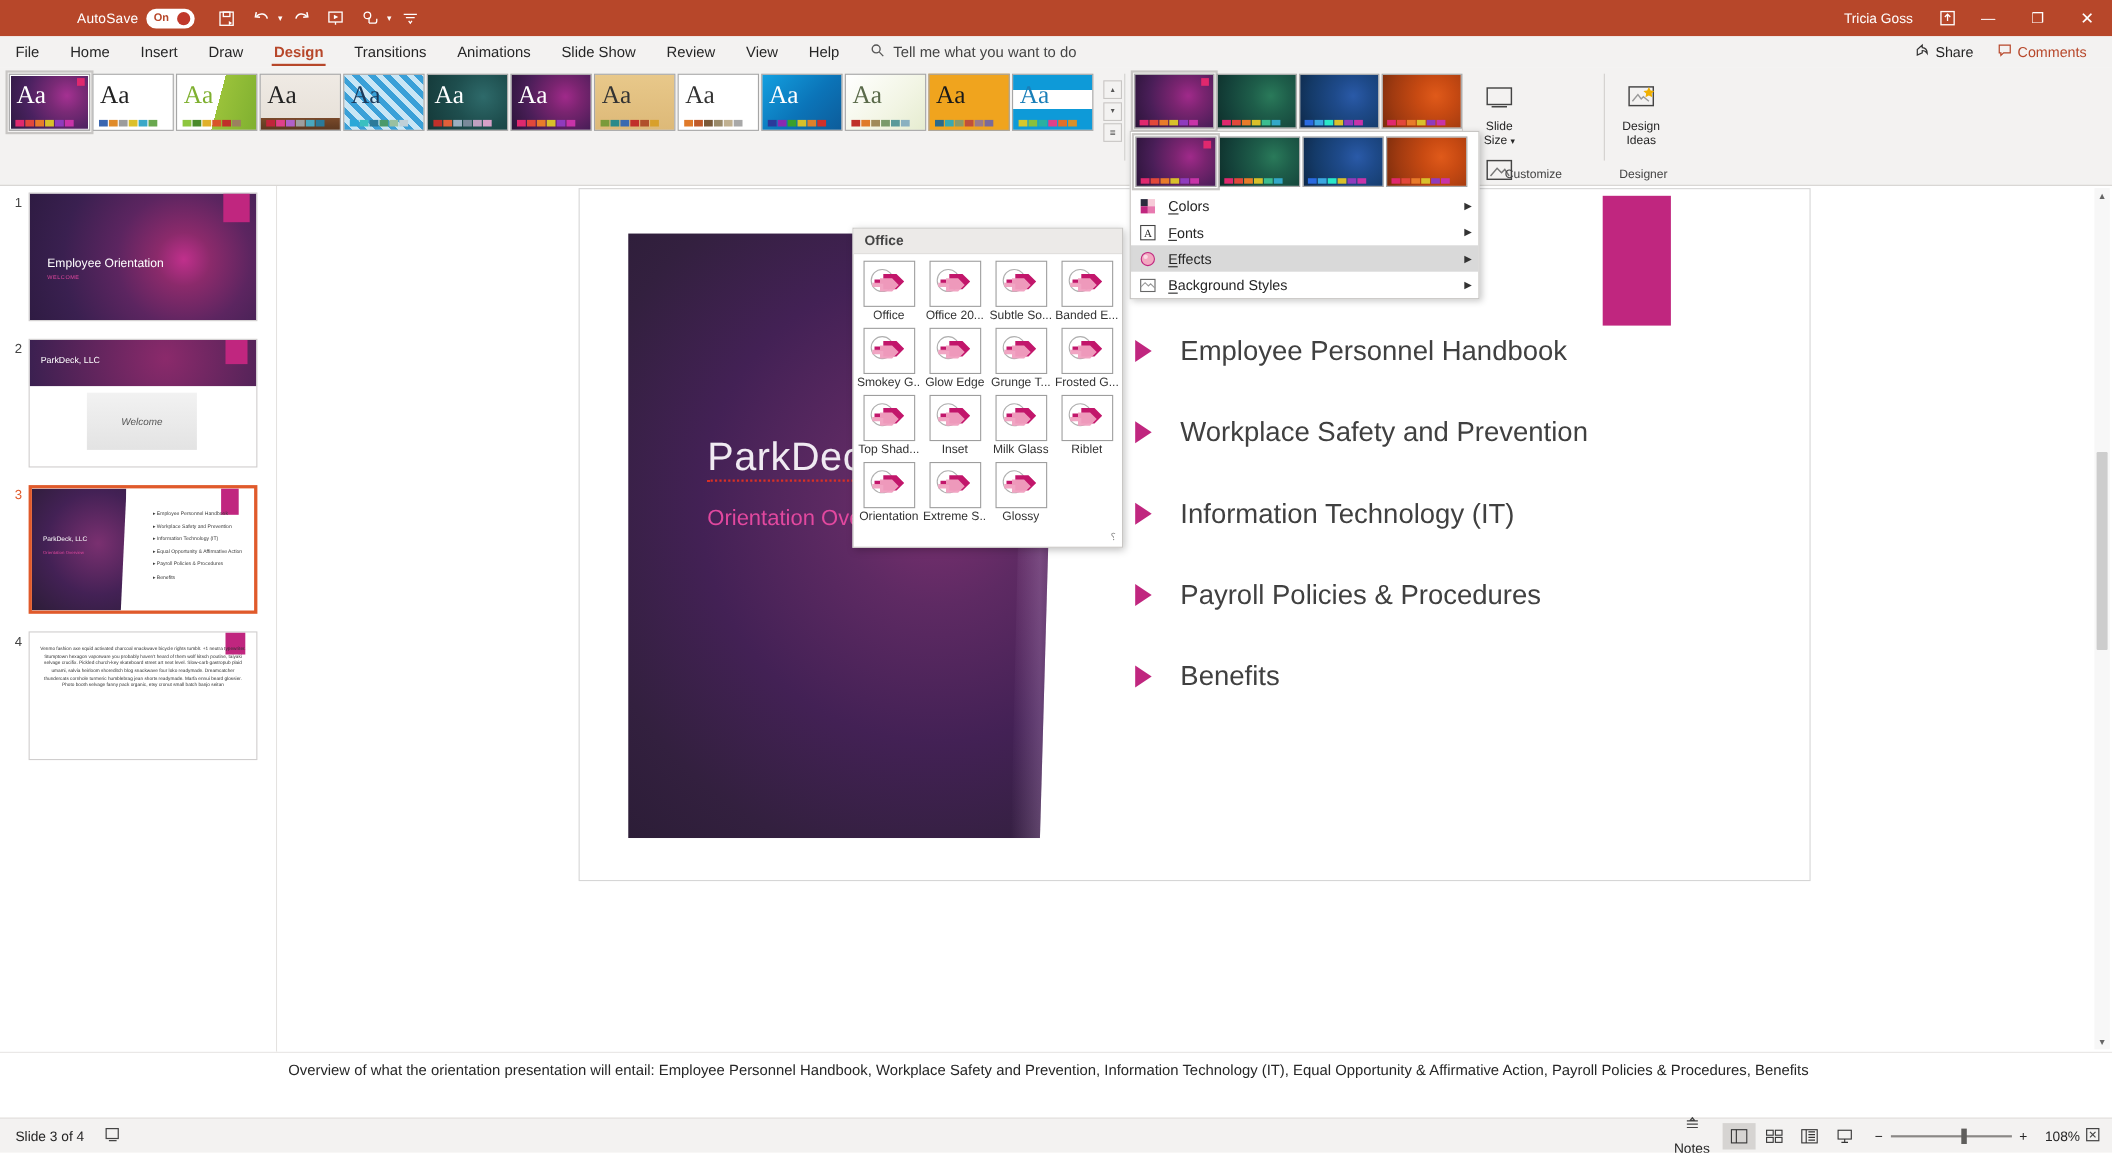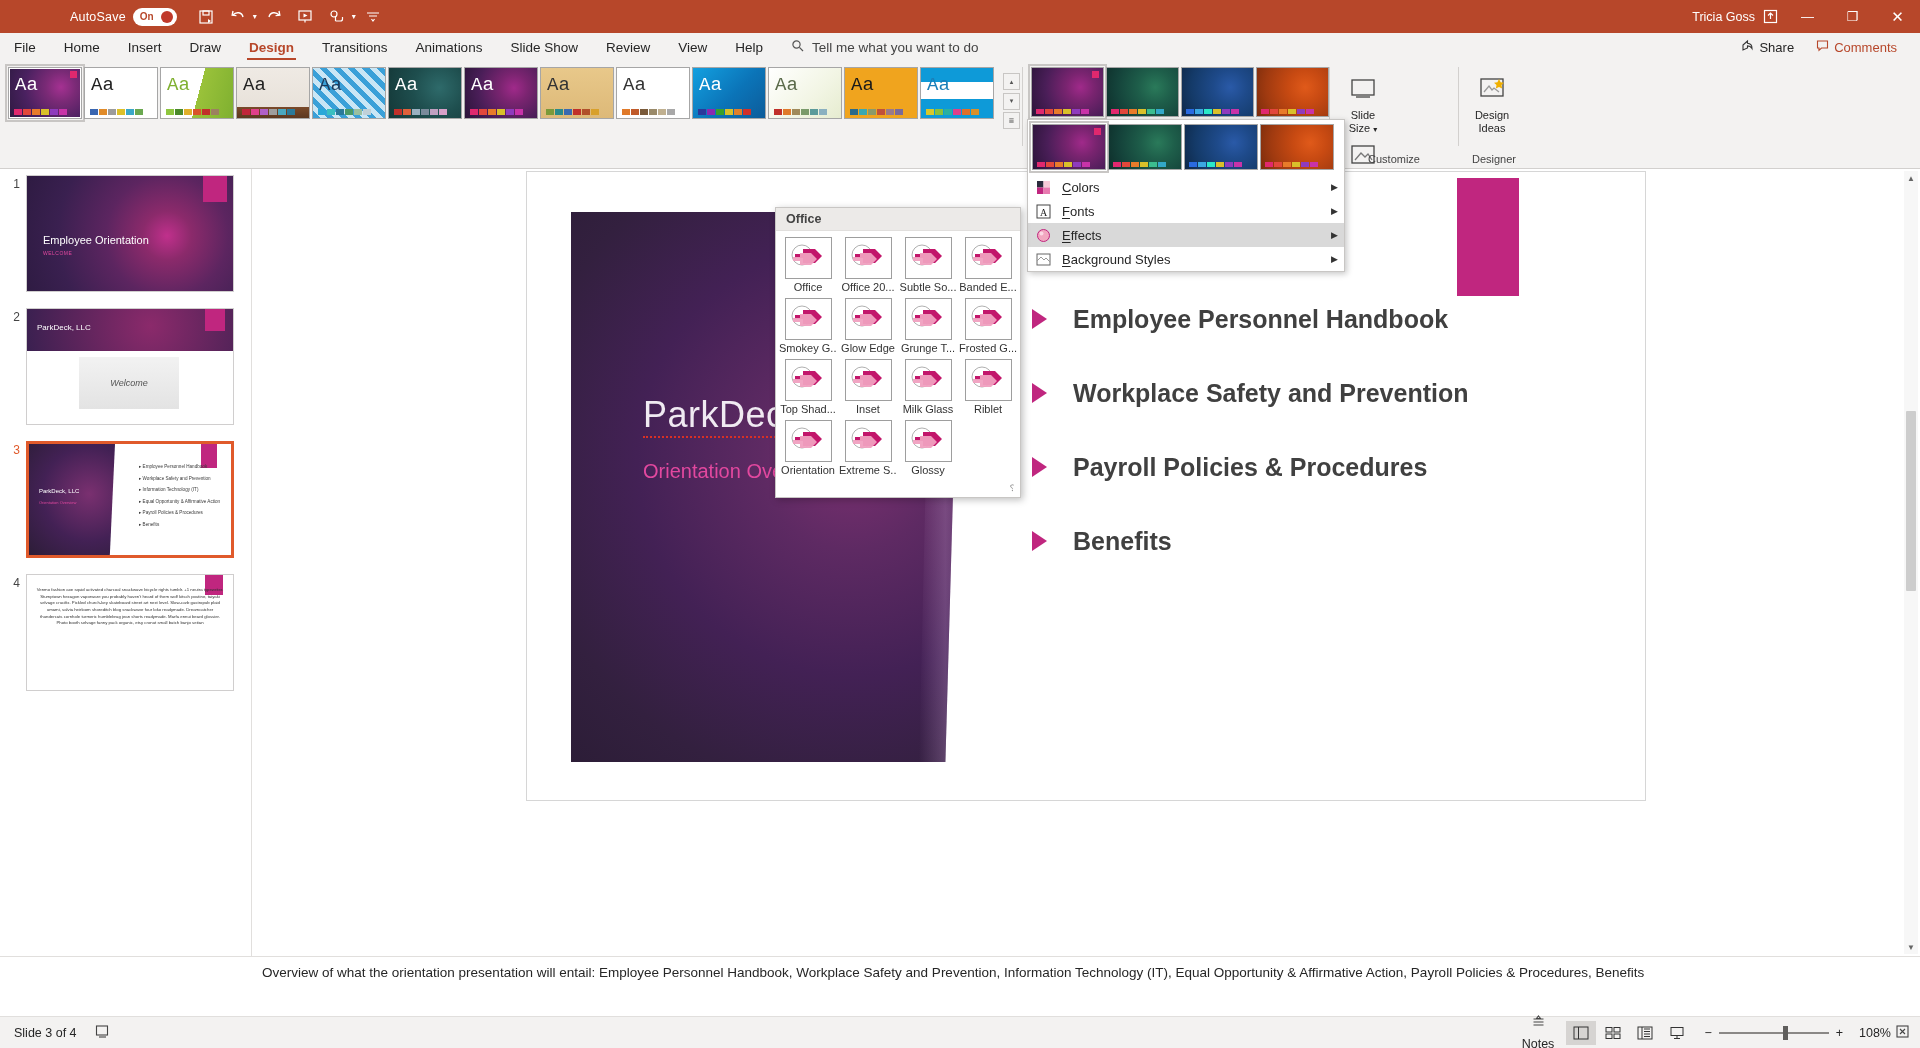--- a/index.html
+++ b/index.html
@@ -37,21 +37,21 @@
   }
   .qat-caret { font-size:8px; margin-left:-2px; }
   .doc-title {
     position:absolute; left:0; right:0; text-align:center;
     font-size:12.5px; pointer-events:none;
   }
   .doc-title span { pointer-events:auto; }
   .tb-right {
     margin-left:auto; display:flex; align-items:center; gap:0; height:100%;
   }
-  .username { font-size:12.5px; margin-right:0; }
+  .username { font-size:12.5px; margin-right:16px; }
   .tb-icon {
     width:30px;height:33px;display:flex;align-items:center;justify-content:center;
     font-size:13px;
   }
   .win-btn {
     width:45px;height:33px;display:flex;align-items:center;justify-content:center;
     font-size:13px;
   }
   .win-btn.close { font-size:15px; }
 
@@ -92,21 +92,21 @@
   .themes-group { width:1022px; padding:6px 0 0 8px; }
   .themes-strip {
     display:flex; gap:2px; align-items:flex-start; height:62px;
   }
   .theme-thumb {
     width:74px; height:52px; border:1px solid #a6a6a6; background:#fff;
     position:relative; overflow:hidden; flex:0 0 auto;
   }
   .theme-thumb.selected { outline:2px solid #c8c6c4; outline-offset:1px; box-shadow:0 0 0 1px #fff inset; }
   .thumb-aa {
-    position:absolute; left:6px; top:6px; font-size:19px; font-family:Liberation Mono, monospace;
+    position:absolute; left:6px; top:6px; font-size:23px; font-family:Liberation Serif, serif;
   }
   .swatches { position:absolute; bottom:3px; left:5px; display:flex; gap:1px; }
   .swatches i { display:block; width:8px; height:6px; }
   .gallery-scroll {
     width:17px; display:flex; flex-direction:column; justify-content:space-between;
     height:56px; margin-left:3px; margin-top:2px;
   }
   .gallery-scroll div {
     height:17px; border:1px solid #c8c6c4; background:#f3f2f1;
     display:flex; align-items:center; justify-content:center; font-size:7px; color:#555;
@@ -226,21 +226,21 @@
   }
   .pinkblock-top {
     position:absolute; right:126px; top:6px; width:62px; height:118px; background:#c0267f;
   }
   .bullets { position:absolute; left:505px; top:110px; width:600px; }
   .bullet-row { display:flex; align-items:center; height:74px; gap:26px; }
   .bullet-tri {
     width:0;height:0;border-left:15px solid #c0267f;
     border-top:10px solid transparent; border-bottom:10px solid transparent;
   }
-  .bullet-txt { font-size:25px; font-weight:700; color:#404040; white-space:nowrap; }
+  .bullet-txt { font-size:25px; font-weight:400; color:#404040; white-space:nowrap; }
 
   .vscroll {
     position:absolute; right:2px; top:2px; bottom:2px; width:14px; background:#f7f7f7;
   }
   .vscroll .arrow { height:14px; display:flex;align-items:center;justify-content:center;font-size:8px;color:#666; }
   .vscroll .thumb { position:absolute; top:240px; left:2px; width:10px; height:180px; background:#cdcdcd; border-radius:1px;}
 
   
   .notes {
     height:60px; background:#fff; border-top:1px solid #e1dfdd;
@@ -924,20 +924,24 @@
       </div>
       <div class="slide-subtitle">Orientation Overview</div>
       <div class="bullets" id="bullets-host">
           <div class="bullet-row">
             <span class="bullet-tri"></span>
             <span class="bullet-txt">Employee Personnel Handbook</span>
           </div>
           <div class="bullet-row">
             <span class="bullet-tri"></span>
             <span class="bullet-txt">Workplace Safety and Prevention</span>
+          </div>
+          <div class="bullet-row">
+            <span class="bullet-tri"></span>
+            <span class="bullet-txt">Information Technology (IT)</span>
           </div>
           <div class="bullet-row">
             <span class="bullet-tri"></span>
             <span class="bullet-txt">Payroll Policies &amp; Procedures</span>
           </div>
           <div class="bullet-row">
             <span class="bullet-tri"></span>
             <span class="bullet-txt">Benefits</span>
           </div>
         </div>

